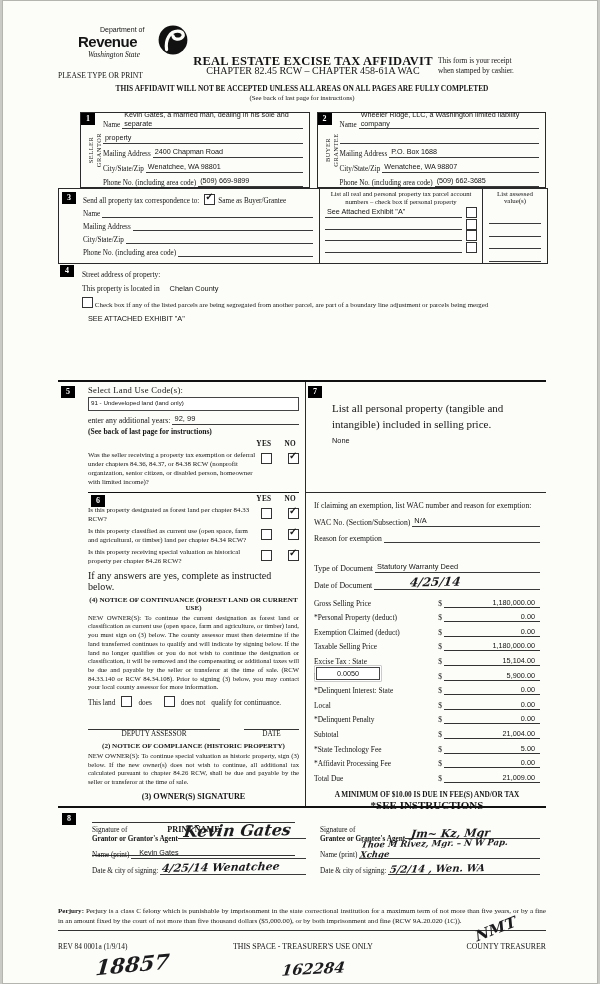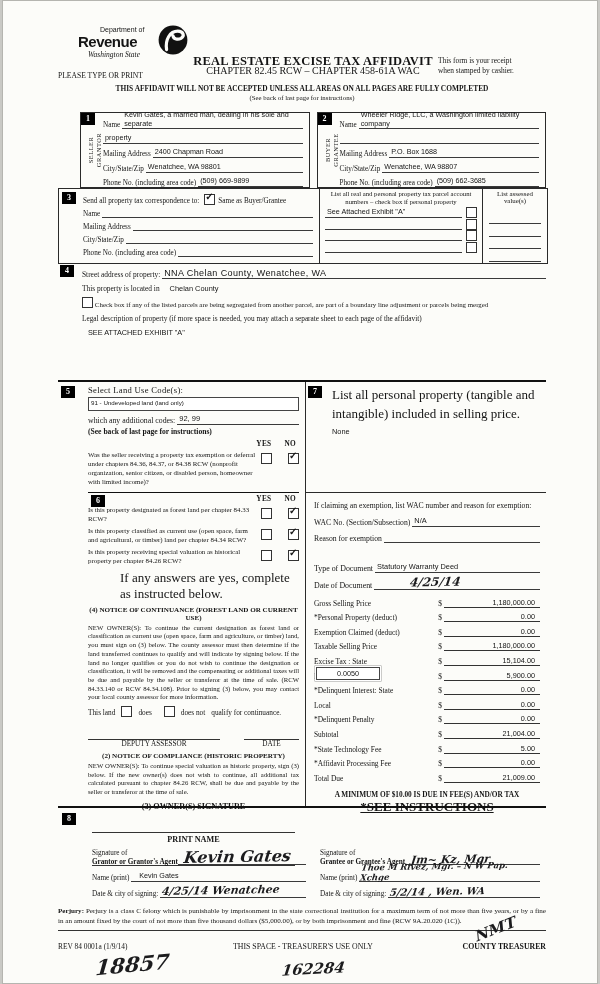--- a/index.html
+++ b/index.html
@@ -90,21 +90,21 @@
   #ratebox{position:absolute;left:2px;bottom:1px;width:62px;height:11px;border:1px solid #444;
            box-shadow:0 0 0 1px #fff,0 0 0 1.5px #999;text-align:center;font-size:7.2px;
            font-family:"Liberation Sans",sans-serif;line-height:11px;background:#fff;}
   
   #sec8{position:absolute;left:56px;top:806px;width:488px;height:98px;
         border-top:2px solid #111;}
   #sec8 .badge{position:absolute;left:4px;top:5px;}
   #certify{text-align:center;font-weight:bold;font-size:7.7px;margin-top:4px;}
   .sigblk{position:absolute;width:214px;font-size:7.2px;}
   .sigblk .two{line-height:1.25;}
-  .sigrow{display:flex;align-items:center;margin-top:23px;}
+  .sigrow{display:flex;align-items:flex-start;}
   .sigrow .line{position:relative;}
   .signame{position:absolute;left:6px;bottom:-2px;white-space:nowrap;}
   
   #perjury{position:absolute;left:56px;top:906px;width:488px;font-size:7.1px;line-height:1.45;
            text-align:justify;border-bottom:1px solid #333;padding-bottom:3px;}
   #footer{position:absolute;left:56px;top:942px;width:488px;font-size:7.4px;}
   #footer .c{position:absolute;left:120px;width:250px;text-align:center;font-size:7.8px;}
   #footer .r{position:absolute;right:0;font-size:7.8px;}
   .hw-big{font-size:21px;transform:skewX(-10deg) rotate(-5deg);}
   .hw-mid{font-size:15px;transform:skewX(-10deg) rotate(-3deg);}
@@ -247,43 +247,41 @@
       <div class="aline"></div>
       <div class="aline"></div>
     </div>
   </div>
 
   <div id="sec4">
     <span class="badge">4</span>
     <div class="inner">
       <div class="frow" style="height:15px;">
         <span class="lbl">Street address of property:</span>
-        <span class="line mono" style="font-size:9px;letter-spacing:0.4px;"><span>NNA Chelan County, Wenatchee, WA</span></span>
       </div>
       <div class="frow" style="height:14px;">
         <span class="lbl">This property is located in</span>
         <span class="sans" style="margin-left:8px;">Chelan County</span>
       </div>
       <div style="margin-top:4px;">
         <span class="cb"><i class="mk"></i></span>
         <span style="font-size:6.9px;">Check box if any of the listed parcels are being segregated from another parcel, are part of a boundary line adjustment or parcels being merged</span>
       </div>
-      <div style="margin-top:5px;font-size:7.3px;">Legal description of property (if more space is needed, you may attach a separate sheet to each page of the affidavit)</div>
       <div class="sans" style="margin-top:5px;margin-left:6px;font-size:7.3px;">SEE ATTACHED EXHIBIT "A"</div>
     </div>
   </div>
 
   <div id="cols">
 
     <div class="coll">
       <span class="badge s5badge">5</span>
       <div style="font-size:8.6px;letter-spacing:0.3px;">Select Land Use Code(s):</div>
       <div id="lucbox">91 - Undeveloped land (land only)</div>
       <div class="frow" style="height:13px;">
-        <span class="lbl" style="font-size:7.8px;">which any additional codes:</span>
+        <span class="lbl" style="font-size:7.8px;">enter any additional years:</span>
         <span class="line sans" style="font-size:7.5px;"><span>92, 99</span></span>
       </div>
       <div class="b" style="font-size:7.6px;margin-top:2px;">(See back of last page for instructions)</div>
       <div class="ynhead" style="margin-top:3px;">
         <span>YES</span>
         <span>NO</span>
       </div>
       <div class="qrow">
         <span class="qtext">Was the seller receiving a property tax exemption or deferral under chapters 84.36, 84.37, or 84.38 RCW (nonprofit organization, senior citizen, or disabled person, homeowner with limited income)?</span>
         <span class="qboxes">
@@ -328,21 +326,21 @@
           <span class="qtext">Is this property receiving special valuation as historical property per chapter 84.26 RCW?</span>
           <span class="qboxes">
             <span class="cb">
                 <i class="mk"></i>
               </span>
             <span class="cb">
                 <i class="mk">✓</i>
               </span>
           </span>
         </div>
-        <div style="font-size:13px;margin-top:4px;margin-left:32px;">If any answers are yes, complete as instructed below.</div>
+        <div style="font-size:10px;margin-top:4px;">If any answers are yes, complete as instructed below.</div>
         <div class="subt">(4) NOTICE OF CONTINUANCE (FOREST LAND OR CURRENT USE)</div>
         <div class="para">NEW OWNER(S): To continue the current designation as forest land or classification as current use (open space, farm and agriculture, or timber) land, you must sign on (3) below. The county assessor must then determine if the land transferred continues to qualify and will indicate by signing below. If the land no longer qualifies or you do not wish to continue the designation or classification, it will be removed and the compensating or additional taxes will be due and payable by the seller or transferor at the time of sale. (RCW 84.33.140 or RCW 84.34.108). Prior to signing (3) below, you may contact your local county assessor for more information.</div>
         <div class="frow" style="height:15px;font-size:7.3px;gap:6px;">
           <span>This land</span>
           <span class="cb">
               <i class="mk"></i>
             </span>
           <span>does</span>
           <span class="cb" style="margin-left:6px;">
               <i class="mk"></i>
@@ -365,21 +363,21 @@
         <div class="subt" style="font-size:8.2px;margin-top:5px;">(3) OWNER(S) SIGNATURE</div>
         <div class="sigline" style="margin:9px 4px 0 4px;"></div>
         <div class="subt" style="font-size:8.2px;margin-top:2px;">PRINT NAME</div>
         <div class="sigline" style="margin:9px 4px 0 4px;"></div>
       </div>
     </div>
 
     <div class="colr">
       <div style="position:relative;border-bottom:1px solid #2a2a2a;height:106px;margin:0 -6px 0 -8px;padding:2px 6px 0 8px;">
         <span class="badge s7badge">7</span>
-        <div style="margin-left:18px;font-size:13px;line-height:1.45;width:208px;">List all  personal property (tangible and intangible) included in selling price.</div>
+        <div style="margin-left:18px;font-size:11px;line-height:1.45;width:208px;margin-top:15px;">List all  personal property (tangible and intangible) included in selling price.</div>
         <div class="sans" style="margin-left:18px;margin-top:3px;font-size:7.4px;">None</div>
       </div>
       <div style="font-size:7.7px;margin-top:8px;">If claiming an exemption, list WAC number and reason for exemption:</div>
       <div class="frow" style="height:17px;font-size:7.7px;">
         <span class="lbl">WAC No. (Section/Subsection)</span>
         <span class="line sans" style="font-size:7.4px;"><span>N/A</span></span>
       </div>
       <div class="frow" style="height:16px;font-size:7.7px;">
         <span class="lbl">Reason for exemption</span>
         <span class="line"><span></span></span>
@@ -455,21 +453,21 @@
             <span class="feedol">$</span>
             <span class="feeline"><span>0.00</span></span>
           </div>
         <div class="feerow">
             <span class="feelbl">Total Due</span>
             <span class="feedol">$</span>
             <span class="feeline"><span>21,009.00</span></span>
           </div>
       </div>
       <div class="ctr b" style="font-size:7.3px;margin-top:7px;">A MINIMUM OF $10.00 IS DUE IN FEE(S) AND/OR TAX</div>
-      <div class="ctr b" style="font-size:13px;text-decoration:underline;">*SEE INSTRUCTIONS</div>
+      <div class="ctr b" style="font-size:11px;">*SEE INSTRUCTIONS</div>
     </div>
   </div>
 
   <div id="sec8">
     <span class="badge">8</span>
 
     <div class="sigblk" style="left:34px;top:18px;">
       <div class="sigrow">
         <span class="two"><span>Signature of</span><br>
           <span class="b">Grantor or Grantor's Agent</span></span>
@@ -507,19 +505,19 @@
   </div>
 
   <div id="perjury">
     <span class="b">Perjury:</span>
     <span>Perjury is a class C felony which is punishable by imprisonment in the state correctional institution for a maximum term of not more than five years, or by a fine in an amount fixed by the court of not more than five thousand dollars ($5,000.00), or by both imprisonment and fine (RCW 9A.20.020 (1C)).</span>
   </div>
 
   <div id="footer">
     <span>REV 84 0001a (1/9/14)</span>
     <span class="c">THIS SPACE - TREASURER'S USE ONLY</span>
-    <span class="r b" style="font-weight:bold;">COUNTY TREASURER</span>
+    <span class="r b" style="font-weight:normal;">COUNTY TREASURER</span>
     <span class="hw hw-big" style="position:absolute;left:38px;top:10px;">18857</span>
     <span class="hw hw-mid" style="position:absolute;left:224px;top:18px;">162284</span>
     <span class="hw hw-nmt" style="position:absolute;right:30px;top:-22px;">NMT</span>
   </div>
 
 </div>
 
 </body></html>

